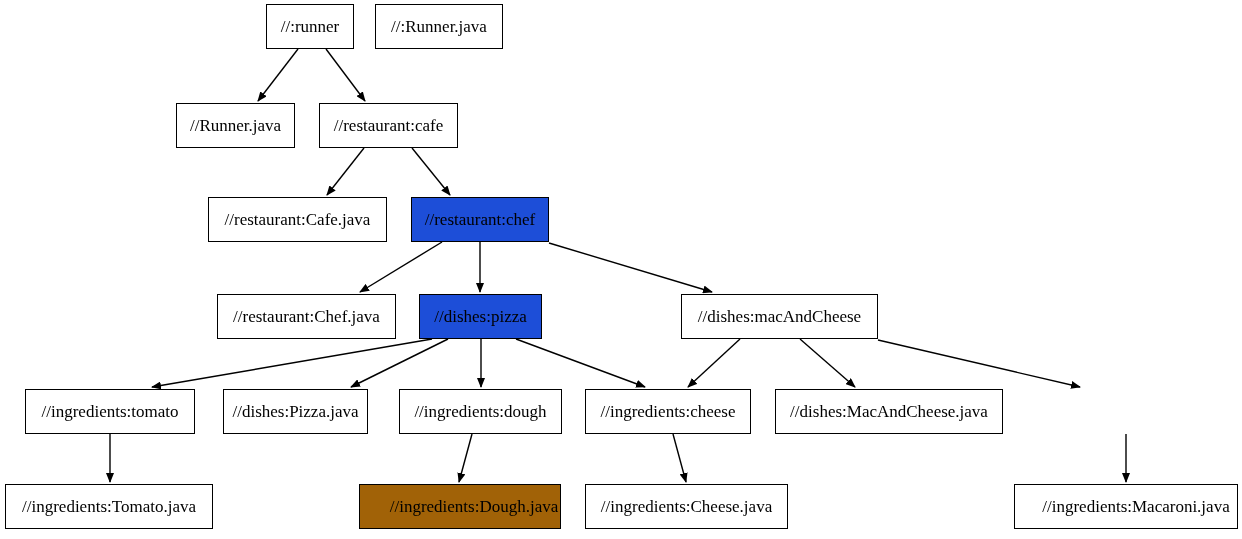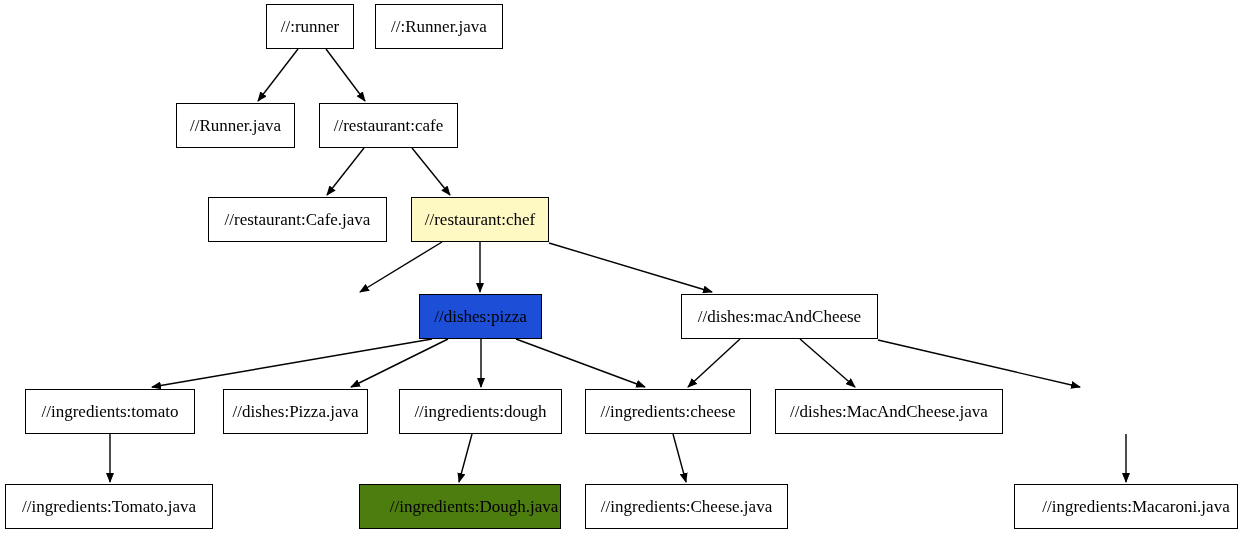--- a/index.html
+++ b/index.html
@@ -92,22 +92,25 @@
       </div>
       <div class="graph-node" style="left: 176px; top: 103px; width: 119px; height: 45px; border-color: rgb(0, 0, 0); background: rgb(255, 255, 255);">
         <span class="node-label">//Runner.java</span>
       </div>
       <div class="graph-node" style="left: 319px; top: 103px; width: 139px; height: 45px; border-color: rgb(0, 0, 0); background: rgb(255, 255, 255);">
         <span class="node-label">//restaurant:cafe</span>
       </div>
       <div class="graph-node" style="left: 208px; top: 197px; width: 179px; height: 45px; border-color: rgb(0, 0, 0); background: rgb(255, 255, 255);">
         <span class="node-label">//restaurant:Cafe.java</span>
       </div>
-      <div class="graph-node" style="left: 411px; top: 197px; width: 138px; height: 45px; border-color: rgb(0, 0, 0); background: #fef9c3;">
+      <div class="graph-node" style="left: 411px; top: 197px; width: 138px; height: 45px; border-color: rgb(0, 0, 0); background: #1d4ed8;">
         <span class="node-label">//restaurant:chef</span>
+      </div>
+      <div class="graph-node" style="left: 217px; top: 294px; width: 179px; height: 45px; border-color: rgb(0, 0, 0); background: rgb(255, 255, 255);">
+        <span class="node-label">//restaurant:Chef.java</span>
       </div>
       <div class="graph-node" style="left: 419px; top: 294px; width: 123px; height: 45px; border-color: rgb(0, 0, 0); background: #1d4ed8;">
         <span class="node-label">//dishes:pizza</span>
       </div>
       <div class="graph-node" style="left: 681px; top: 294px; width: 197px; height: 45px; border-color: rgb(0, 0, 0); background: rgb(255, 255, 255);">
         <span class="node-label">//dishes:macAndCheese</span>
       </div>
       <div class="graph-node" style="left: 25px; top: 389px; width: 170px; height: 45px; border-color: rgb(0, 0, 0); background: rgb(255, 255, 255);">
         <span class="node-label">//ingredients:tomato</span>
       </div>
@@ -119,21 +122,21 @@
       </div>
       <div class="graph-node" style="left: 585px; top: 389px; width: 166px; height: 45px; border-color: rgb(0, 0, 0); background: rgb(255, 255, 255);">
         <span class="node-label">//ingredients:cheese</span>
       </div>
       <div class="graph-node" style="left: 775px; top: 389px; width: 228px; height: 45px; border-color: rgb(0, 0, 0); background: rgb(255, 255, 255);">
         <span class="node-label">//dishes:MacAndCheese.java</span>
       </div>
       <div class="graph-node" style="left: 5px; top: 484px; width: 208px; height: 45px; border-color: rgb(0, 0, 0); background: rgb(255, 255, 255);">
         <span class="node-label">//ingredients:Tomato.java</span>
       </div>
-      <div class="graph-node" style="left: 359px; top: 484px; width: 202px; height: 45px; border-color: rgb(0, 0, 0); background: #4d7c0f; padding-left: 28px;">
+      <div class="graph-node" style="left: 359px; top: 484px; width: 202px; height: 45px; border-color: rgb(0, 0, 0); background: #a16207; padding-left: 28px;">
         <span class="node-label">//ingredients:Dough.java</span>
       </div>
       <div class="graph-node" style="left: 585px; top: 484px; width: 203px; height: 45px; border-color: rgb(0, 0, 0); background: rgb(255, 255, 255);">
         <span class="node-label">//ingredients:Cheese.java</span>
       </div>
       <div class="graph-node" style="left: 1014px; top: 484px; width: 224px; height: 45px; border-color: rgb(0, 0, 0); background: rgb(255, 255, 255); padding-left: 20px;">
         <span class="node-label">//ingredients:Macaroni.java</span>
       </div>
     </div>
 

